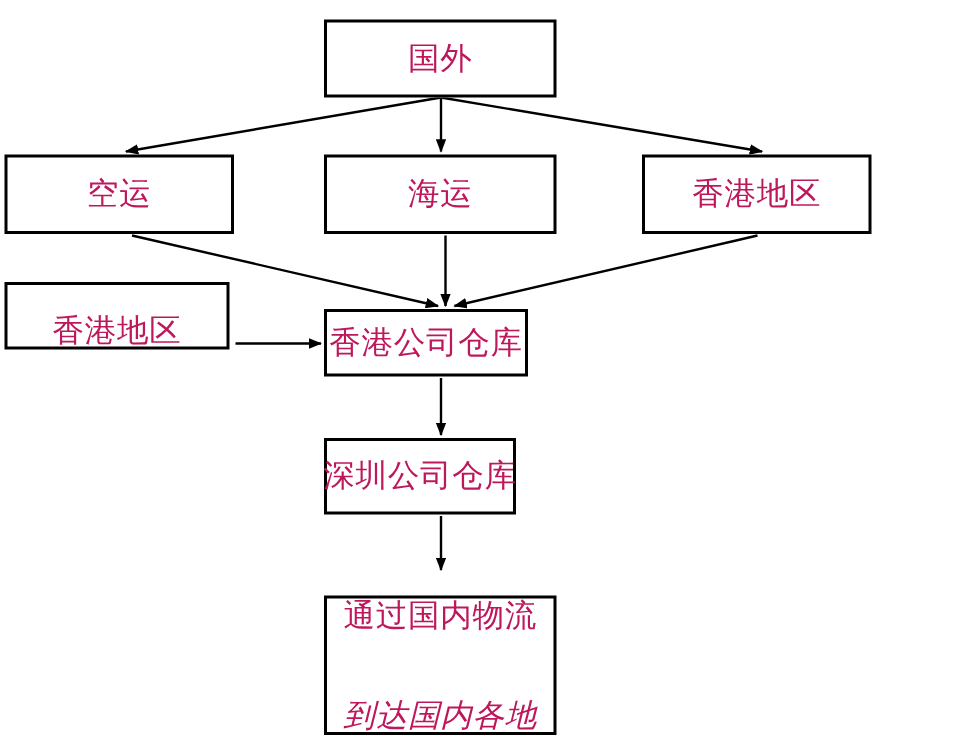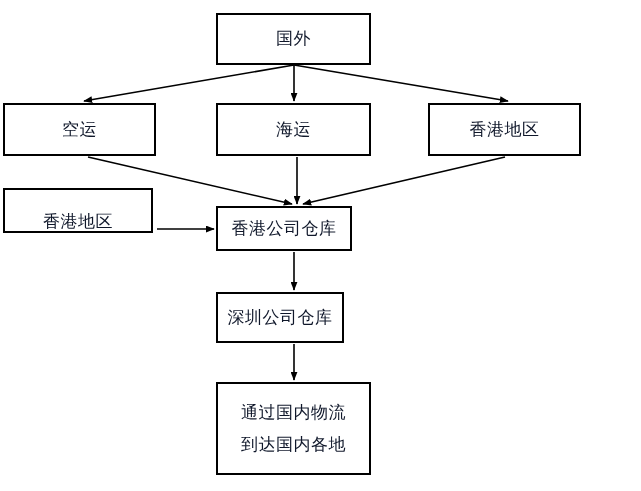--- a/index.html
+++ b/index.html
@@ -26,39 +26,40 @@
   }
   .node {
     position: absolute;
     box-sizing: border-box;
     border: 2px solid #000000;
     background: #ffffff;
     display: flex;
     flex-direction: column;
     align-items: center;
     justify-content: center;
-    color: #0f172a;
-    font-size: 17px;
+    color: #be185d;
+    font-size: 21px;
     line-height: 1.05;
     letter-spacing: 0.5px;
     white-space: nowrap;
     z-index: 2;
   }
   .node .line2 {
     margin-top: 14px;
+    font-style: italic;
   }
   
   #node-overseas      { left: 216px; top: 13px;  width: 155px; height: 52px; }
   #node-air           { left: 3px;   top: 103px; width: 153px; height: 53px; }
   #node-sea           { left: 216px; top: 103px; width: 155px; height: 53px; }
   #node-express       { left: 428px; top: 103px; width: 153px; height: 53px; }
   #node-hk-region     { left: 3px;   top: 188px; width: 150px; height: 45px; justify-content: flex-end; }
   #node-hk-warehouse  { left: 216px; top: 206px; width: 136px; height: 45px; }
   #node-sz-warehouse  { left: 216px; top: 292px; width: 128px; height: 51px; }
-  #node-domestic      { left: 216px; top: 382px; width: 155px; height: 93px; }
+  #node-domestic      { left: 216px; top: 397px; width: 155px; height: 93px; justify-content: space-between; }
 </style>
 </head>
 <body>
 
 <div id="canvas">
 
   <svg id="edge-layer" viewBox="0 0 641 491" xmlns="http://www.w3.org/2000/svg">
     <defs>
       <marker id="arrowhead" markerWidth="9" markerHeight="7" refX="8.2" refY="3.5" orient="auto" markerUnits="userSpaceOnUse">
         <polygon points="0,0 9,3.5 0,7" fill="#000000"></polygon>

